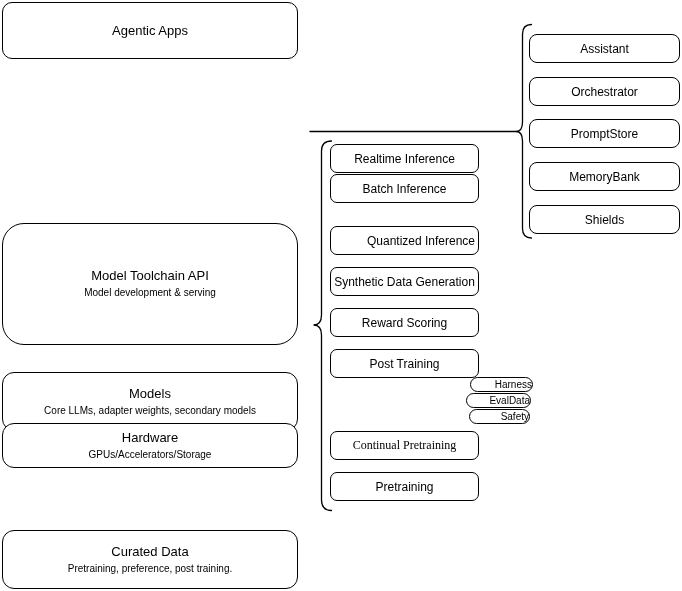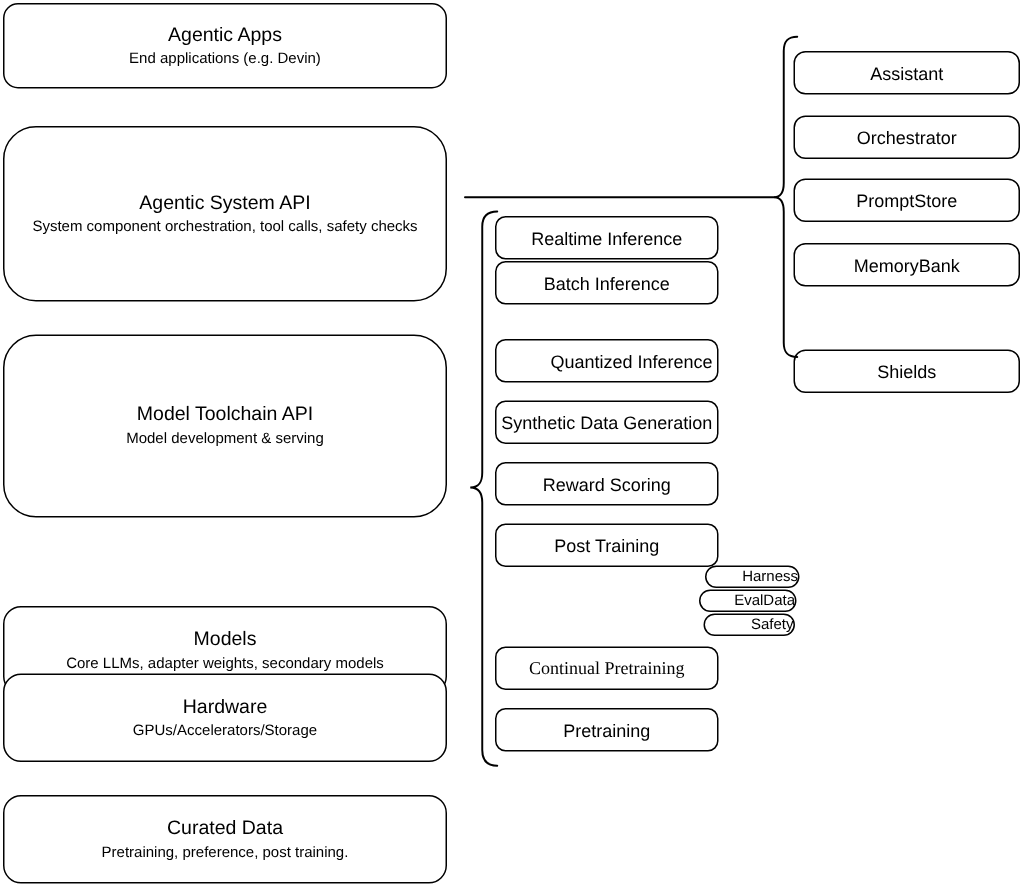--- a/index.html
+++ b/index.html
@@ -62,39 +62,34 @@
     z-index: 2;
   }
 </style>
 </head>
 <body>
 
 <div class="canvas">
 
   <div class="bigbox" style="top:2px; height:57px; border-radius:10px;">
     <div class="title">Agentic Apps</div>
-    <div class="subtitle">End applications (e.g. Devin)</div>
   </div>
 
-  <div class="bigbox" style="top:84px; height:117px; border-radius:22px;">
-    <div class="title">Agentic System API</div>
-    <div class="subtitle">System component orchestration, tool calls, safety checks</div>
-  </div>
 
   <div class="bigbox" style="top:223px; height:122px; border-radius:22px;">
     <div class="title">Model Toolchain API</div>
     <div class="subtitle">Model development &amp; serving</div>
   </div>
 
-  <div class="bigbox" style="top:372px; height:59px; border-radius:12px;margin-top:32px;">
+  <div class="bigbox" style="top:372px; height:59px; border-radius:12px;">
     <div class="title">Models</div>
     <div class="subtitle">Core LLMs, adapter weights, secondary models</div>
   </div>
 
-  <div class="bigbox" style="top:449px; height:59px; border-radius:12px;">
+  <div class="bigbox" style="top:423px; height:45px; border-radius:12px;">
     <div class="title">Hardware</div>
     <div class="subtitle">GPUs/Accelerators/Storage</div>
   </div>
 
   <div class="bigbox" style="top:530px; height:59px; border-radius:12px;">
     <div class="title">Curated Data</div>
     <div class="subtitle">Pretraining, preference, post training.</div>
   </div>
 
   <svg class="connector-layer" viewBox="0 0 682 591" xmlns="http://www.w3.org/2000/svg">
@@ -143,17 +138,17 @@
   </div>
   <div class="smallbox rightbox" style="top:77px;">
     <span>Orchestrator</span>
   </div>
   <div class="smallbox rightbox" style="top:119px;">
     <span>PromptStore</span>
   </div>
   <div class="smallbox rightbox" style="top:162px;">
     <span>MemoryBank</span>
   </div>
-  <div class="smallbox rightbox" style="top:205px;margin-top:28px;">
+  <div class="smallbox rightbox" style="top:205px;">
     <span>Shields</span>
   </div>
 
 </div>
 
 </body></html>

